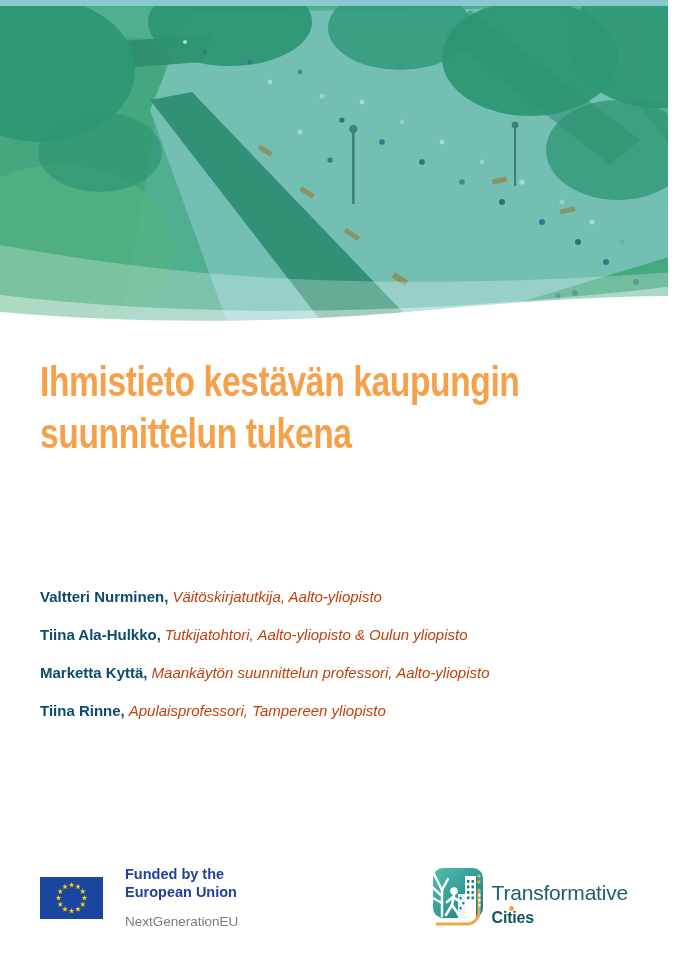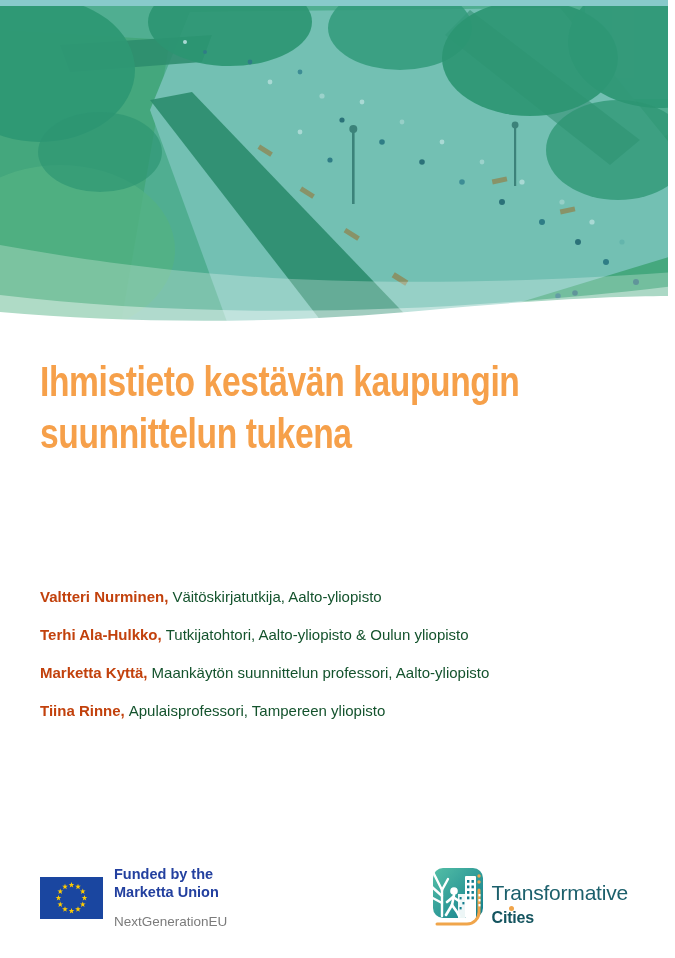--- a/index.html
+++ b/index.html
@@ -12,28 +12,28 @@
   .hero svg{display:block;}
   
   .title{position:absolute;left:40px;top:356px;margin:0;color:#F6A04A;}
   .title-line{
     font-size:42px;font-weight:700;line-height:52px;letter-spacing:-0.5px;
     white-space:nowrap;transform:scaleX(.8);transform-origin:0 50%;
   }
   
   .authors{position:absolute;left:40px;top:589px;}
   .author-row{font-size:15px;line-height:16px;margin-bottom:22px;white-space:nowrap;}
-  .author-name{font-weight:700;color:#c2410c;}
-  .author-aff{color:#14532d;margin-left:4px;}
+  .author-name{font-weight:700;color:#0c4a6e;}
+  .author-aff{color:#c2410c;margin-left:4px;font-style:italic;}
   
   .footer{
     position:absolute;left:40px;right:40px;bottom:28px;
     display:flex;justify-content:space-between;align-items:center;
   }
-  .eu-logo{display:flex;align-items:center;gap:11px;}
+  .eu-logo{display:flex;align-items:center;gap:22px;}
   .eu-text .eu-l1{font-size:14.5px;font-weight:700;color:#23409F;line-height:18px;}
   .eu-text .eu-l3{font-size:13.5px;color:#7B7B7B;line-height:17px;margin-top:12px;}
   .tc-logo{display:flex;align-items:flex-end;gap:7px;}
   .tc-text .tc-l1{font-size:21px;color:#1C606C;line-height:25px;letter-spacing:-0.2px;}
   .tc-text .tc-l2{
     font-size:16px;font-weight:700;color:#14545F;line-height:25px;
     position:relative;letter-spacing:-0.2px;
   }
   .accent-dot{
     position:absolute;left:17px;top:1.5px;width:5px;height:5px;border-radius:50%;
@@ -131,21 +131,21 @@
   <h1 class="title">
     <div class="title-line">Ihmistieto kestävän kaupungin</div>
     <div class="title-line">suunnittelun tukena</div>
   </h1>
 
   <div class="authors">
     <div class="author-row">
       <span class="author-name">Valtteri Nurminen,</span><span class="author-aff">Väitöskirjatutkija, Aalto-yliopisto</span>
     </div>
     <div class="author-row">
-      <span class="author-name">Terhi Ala-Hulkko,</span><span class="author-aff">Tutkijatohtori, Aalto-yliopisto &amp; Oulun yliopisto</span>
+      <span class="author-name">Tiina Ala-Hulkko,</span><span class="author-aff">Tutkijatohtori, Aalto-yliopisto &amp; Oulun yliopisto</span>
     </div>
     <div class="author-row">
       <span class="author-name">Marketta Kyttä,</span><span class="author-aff">Maankäytön suunnittelun professori, Aalto-yliopisto</span>
     </div>
     <div class="author-row">
       <span class="author-name">Tiina Rinne,</span><span class="author-aff">Apulaisprofessori, Tampereen yliopisto</span>
     </div>
   </div>
 
   <div class="footer">
@@ -164,21 +164,21 @@
         <use href="#st" transform="translate(38,32.26)"></use>
         <use href="#st" transform="translate(31.5,34)"></use>
         <use href="#st" transform="translate(25,32.26)"></use>
         <use href="#st" transform="translate(20.24,27.5)"></use>
         <use href="#st" transform="translate(18.5,21)"></use>
         <use href="#st" transform="translate(20.24,14.5)"></use>
         <use href="#st" transform="translate(25,9.74)"></use>
       </svg>
       <div class="eu-text">
         <div class="eu-l1">Funded by the</div>
-        <div class="eu-l1">Marketta Union</div>
+        <div class="eu-l1">European Union</div>
         <div class="eu-l3">NextGenerationEU</div>
       </div>
     </div>
 
     <div class="tc-logo">
       <svg width="64" height="64" viewBox="0 0 64 64">
         <defs>
           <linearGradient id="tcg" x1="0" y1="0" x2="1" y2="1">
             <stop offset="0" stop-color="#54BFA6"></stop>
             <stop offset="1" stop-color="#117C8C"></stop>

